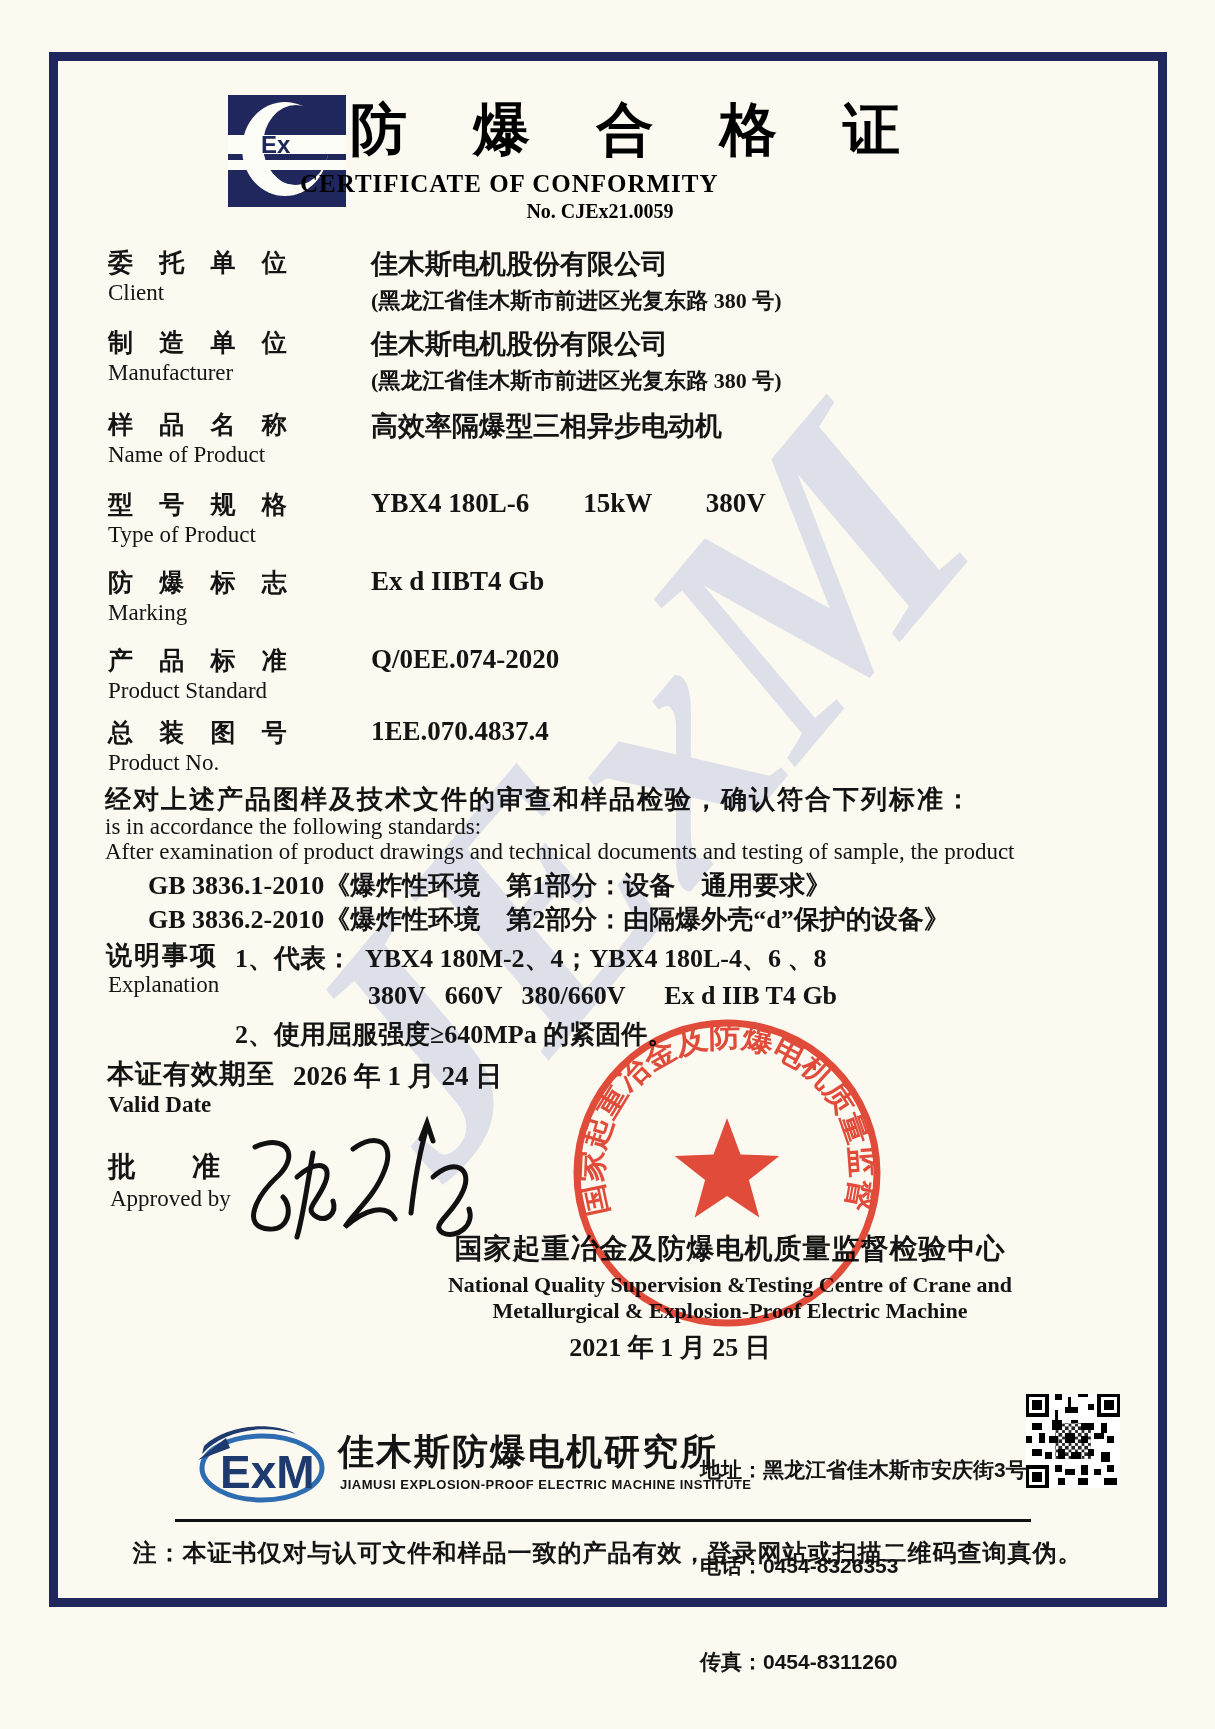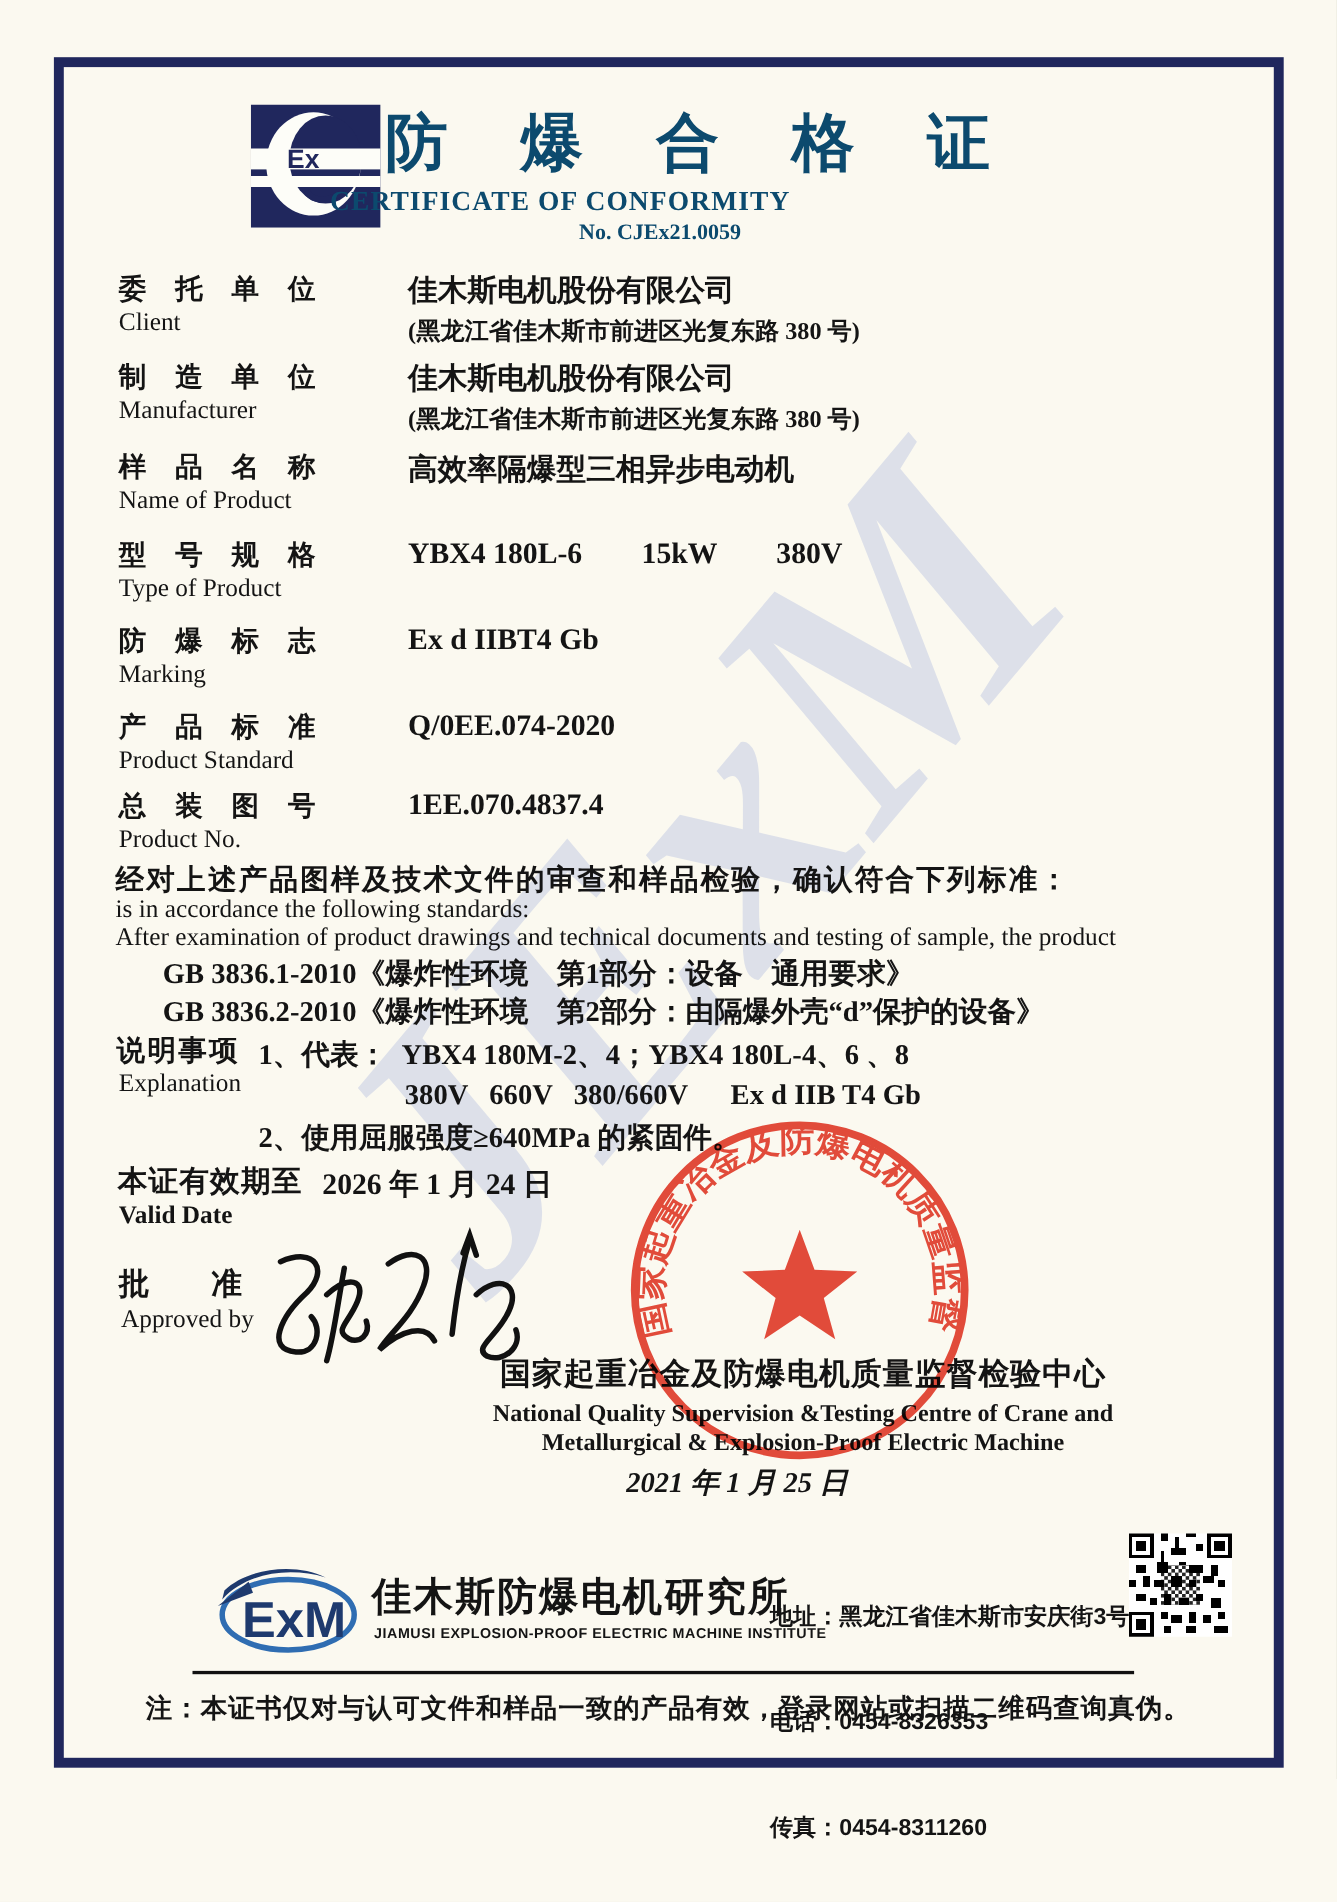--- a/index.html
+++ b/index.html
@@ -1,20 +1,20 @@
 <!DOCTYPE html>
 <html><head>
 <meta charset="utf-8">
 <style>
   html,body{margin:0;padding:0;background:#e9e7dd;}
   .page{position:relative;width:1215px;height:1729px;background:#fbf9f0;
         font-family:"Liberation Serif","DejaVu Serif",serif;color:#141414;overflow:hidden;}
   .frame{position:absolute;left:49px;top:52px;width:1100px;height:1537px;border:9px solid #20275d;}
   .abs{position:absolute;}
-  .navy{color:#0c4a6e;}
+  .navy{color:#000000;}
   
   .watermark{position:absolute;left:130px;top:360px;width:1000px;height:860px;
      display:flex;align-items:center;justify-content:center;z-index:0;pointer-events:none;}
   .watermark span{font-size:330px;font-weight:bold;font-style:italic;color:#aebadf;opacity:.38;
      transform:rotate(-50deg);font-family:"Liberation Serif",serif;}
   .content{position:absolute;inset:0;z-index:1;}
   
   .hlogo{left:228px;top:95px;}
   .title-cn{left:350px;top:92px;width:500px;text-align:center;font-size:57px;font-weight:bold;
      letter-spacing:26px;white-space:nowrap;}
@@ -43,21 +43,21 @@
   .valid-en{left:108px;top:1092px;font-size:23px;font-weight:bold;}
   .valid-val{left:293px;top:1058px;font-size:27px;font-weight:bold;}
   
   .appr-cn{left:108px;top:1148px;font-size:28px;font-weight:bold;white-space:pre;}
   .appr-en{left:110px;top:1186px;font-size:23px;}
   .sig{left:225px;top:1115px;}
   
   .auth{left:430px;top:1230px;width:600px;text-align:center;}
   .auth .cn{font-size:28px;font-weight:bold;letter-spacing:1px;white-space:nowrap;}
   .auth .en{font-size:22px;font-weight:bold;line-height:26px;margin-top:4px;}
-  .auth-date{left:430px;top:1330px;width:480px;text-align:center;font-size:26px;font-weight:bold;font-style:italic;}
+  .auth-date{left:430px;top:1330px;width:480px;text-align:center;font-size:26px;font-weight:bold;}
   .stamp{left:567px;top:1013px;mix-blend-mode:multiply;opacity:.92;}
   .flogo{left:196px;top:1420px;}
   .inst-cn{left:338px;top:1428px;font-size:36px;font-weight:bold;letter-spacing:2px;
      font-family:"Liberation Sans","DejaVu Sans",sans-serif;}
   .inst-en{left:340px;top:1477px;font-size:13px;font-weight:bold;letter-spacing:.5px;
      font-family:"Liberation Sans","DejaVu Sans",sans-serif;}
   .contact{left:700px;top:1390px;font-size:21px;font-weight:bold;line-height:32px;
      font-family:"Liberation Sans","DejaVu Sans",sans-serif;white-space:pre;}
   .qr{left:1026px;top:1394px;}
   .divider{left:175px;top:1519px;width:856px;height:3px;background:#111;}

